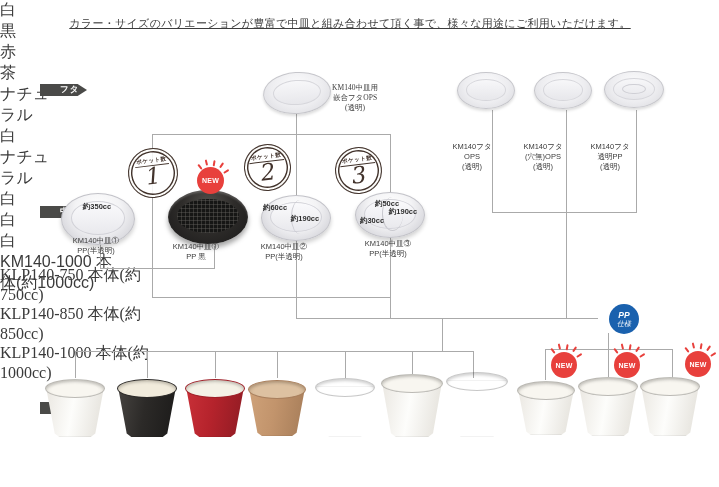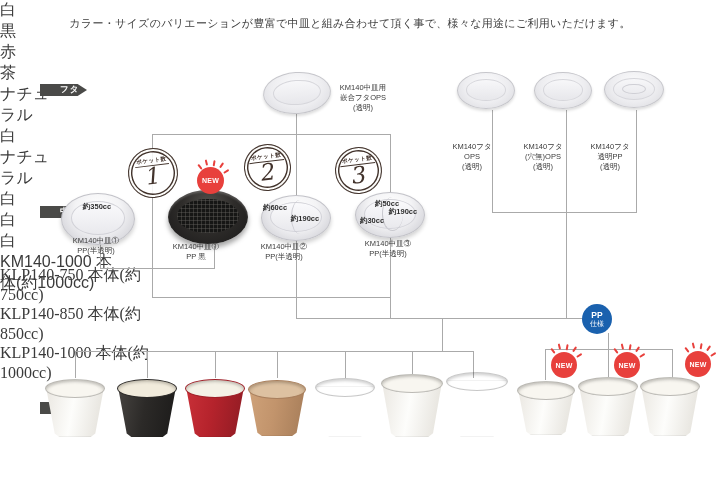--- a/index.html
+++ b/index.html
@@ -2,21 +2,21 @@
 <html><head>
 <meta charset="utf-8">
 <style>
   html,body{margin:0;padding:0;background:#fff;}
   #stage{position:relative;width:719px;height:487px;background:#ffffff;overflow:hidden;
          font-family:"Liberation Sans",sans-serif;color:#3a3a3a;}
   .line{position:absolute;background:#aaaaaa;}
   .pre{white-space:pre-line;}
   
   .headline{position:absolute;left:0;top:16px;width:700px;text-align:center;
-            font-size:11px;color:#3c3c3c;letter-spacing:.3px;}
+            font-size:11px;color:#3c3c3c;letter-spacing:.3px;text-decoration:underline;}
   
   .rowbadge{position:absolute;background:#4a4a48;color:#fff;font-size:8.5px;font-weight:bold;
             display:flex;align-items:center;justify-content:flex-start;padding-left:20px;
             clip-path:polygon(0 0,80% 0,100% 50%,80% 100%,0 100%);letter-spacing:1px;margin-left:28px;}
   
   .lid{position:absolute;border-radius:50%;
        background:radial-gradient(ellipse at 50% 35%,#fcfcfd 0%,#ededf0 55%,#d8d8dd 100%);
        border:1px solid #c6c6cb;box-shadow:0 2px 3px rgba(0,0,0,.14);}
   .lid::before{content:"";position:absolute;left:14%;right:14%;top:18%;bottom:20%;
        border-radius:50%;border:1px solid #d6d6db;background:linear-gradient(#f7f7f9,#e7e7eb);}
@@ -136,21 +136,21 @@
   <div class="line" style="left:545px;top:349px;width:128px;height:1px;"></div>
   <div class="line" style="left:545px;top:349px;width:1px;height:31px;"></div>
   <div class="line" style="left:608px;top:349px;width:1px;height:31px;"></div>
   <div class="line" style="left:672px;top:349px;width:1px;height:31px;"></div>
 
   <div class="rowbadge" style="left:12px;top:84px;width:27px;height:12px;">フタ</div>
   <div class="rowbadge" style="left:12px;top:206px;width:30px;height:12px;">中皿</div>
   <div class="rowbadge" style="left:12px;top:402px;width:30px;height:12px;">本体</div>
 
   <div class="lid" style="left:263px;top:72px;width:66px;height:40px;transform:rotate(-4deg);"></div>
-  <div class="lidlabel pre" style="left:333px;top:83px;width:60px;">KM140中皿用
+  <div class="lidlabel pre" style="left:325px;top:83px;width:60px;font-family:Liberation Serif, serif;">KM140中皿用
 嵌合フタOPS
 (透明)</div>
 
   <div class="lid" style="left:457px;top:72px;width:56px;height:35px;"></div>
   <div class="lidlabel pre" style="left:442px;top:142px;width:60px;">KM140フタ
 OPS
 (透明)</div>
 
   <div class="lid" style="left:534px;top:72px;width:56px;height:35px;"></div>
   <div class="lidlabel pre" style="left:513px;top:142px;width:60px;">KM140フタ
@@ -223,21 +223,21 @@
   </div>
   <div class="new" style="left:685px;top:351px;width:26px;height:26px;">
     <i></i>
       <i></i>
       <i></i>
       <i></i>
       <i></i>
     <span class="disc">NEW</span>
   </div>
 
-  <div class="ppbadge" style="left:582px;top:304px;width:30px;height:30px;">
+  <div class="ppbadge" style="left:609px;top:304px;width:30px;height:30px;font-style:italic;">
     <span class="l1">PP</span>
     <span class="l2">仕様</span>
   </div>
 
   <div class="cup c-white" style="left:45px;top:379px;width:60px;height:58px;">
       <div class="cbody"></div>
       <div class="crim"></div>
     </div>
   <div class="cup c-black" style="left:117px;top:379px;width:60px;height:58px;">
       <div class="cbody"></div>

